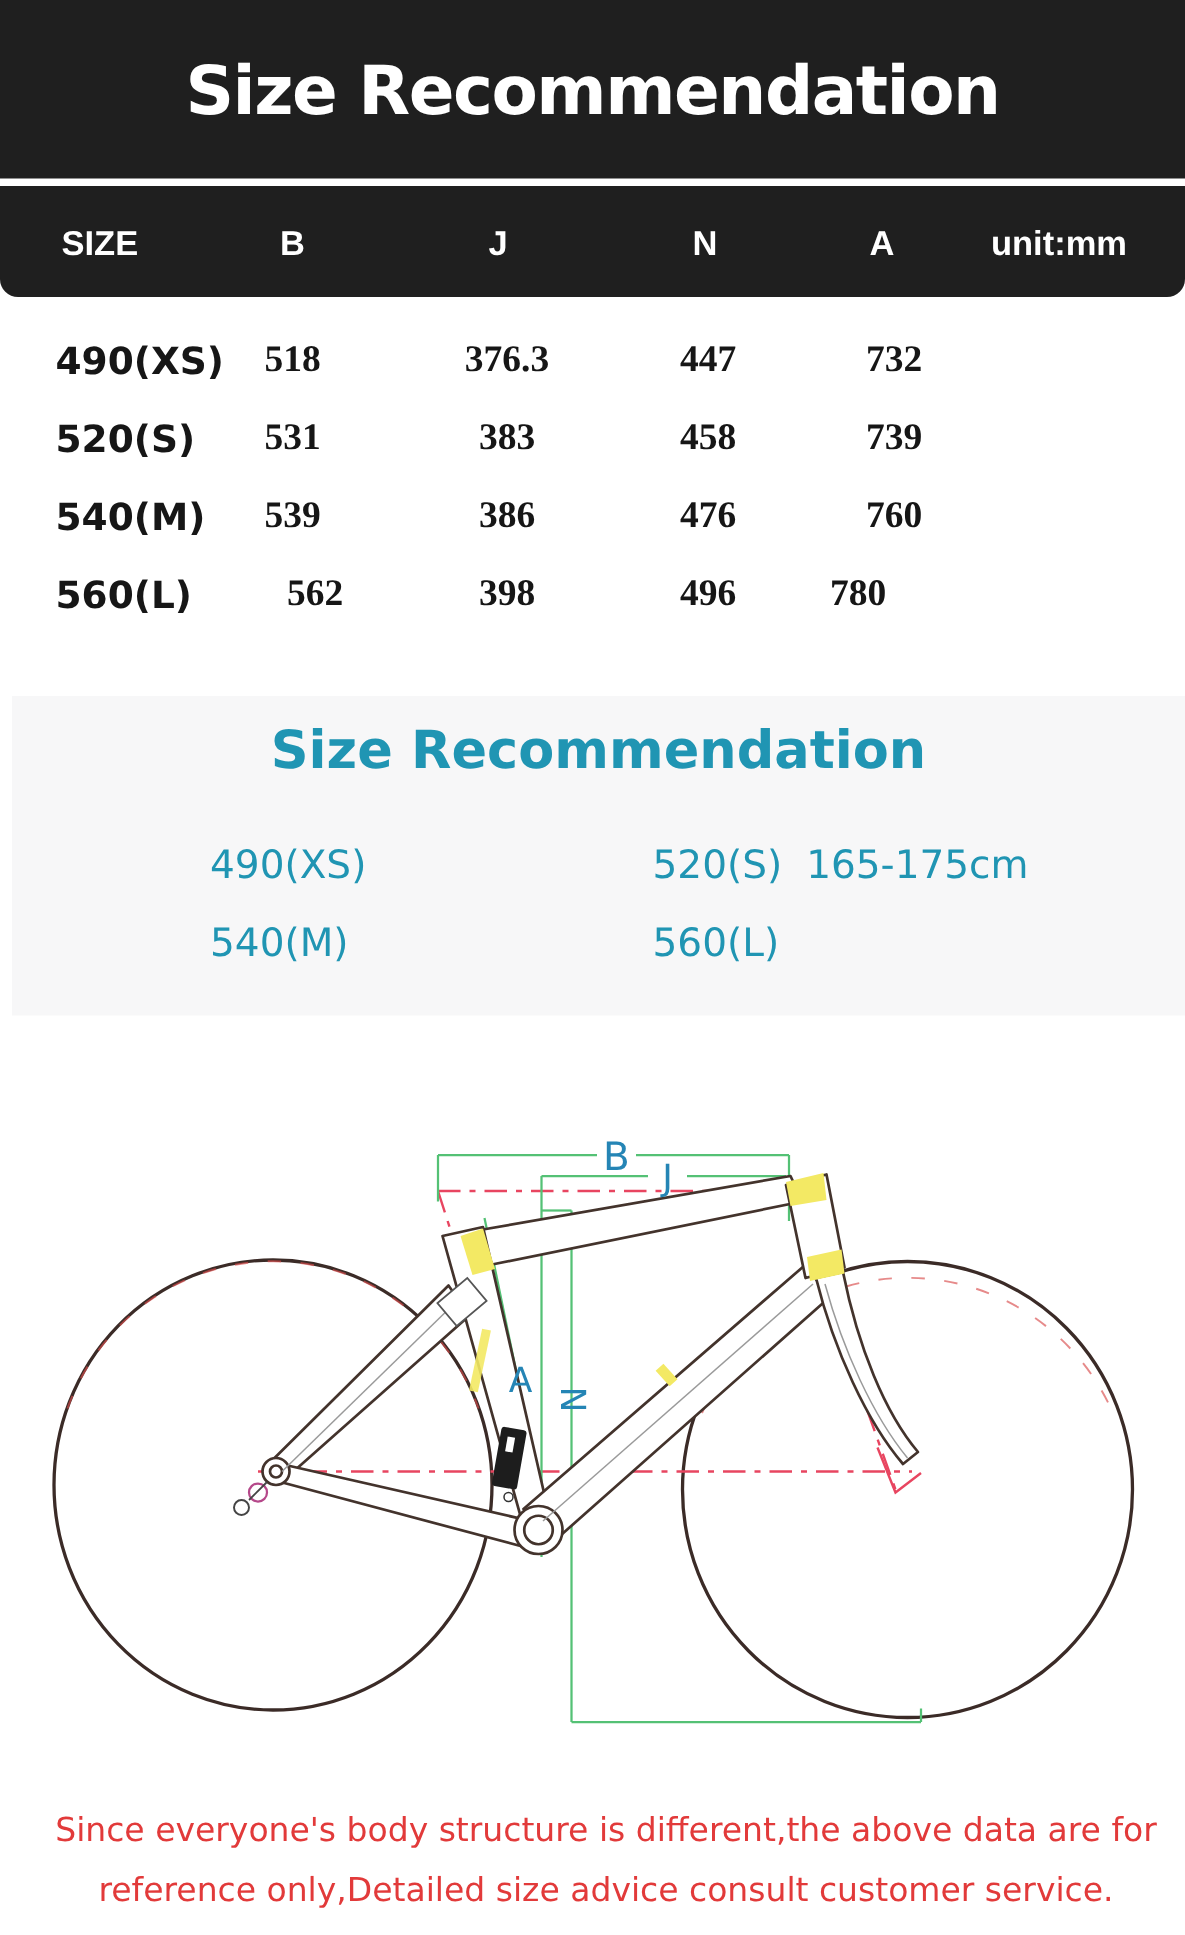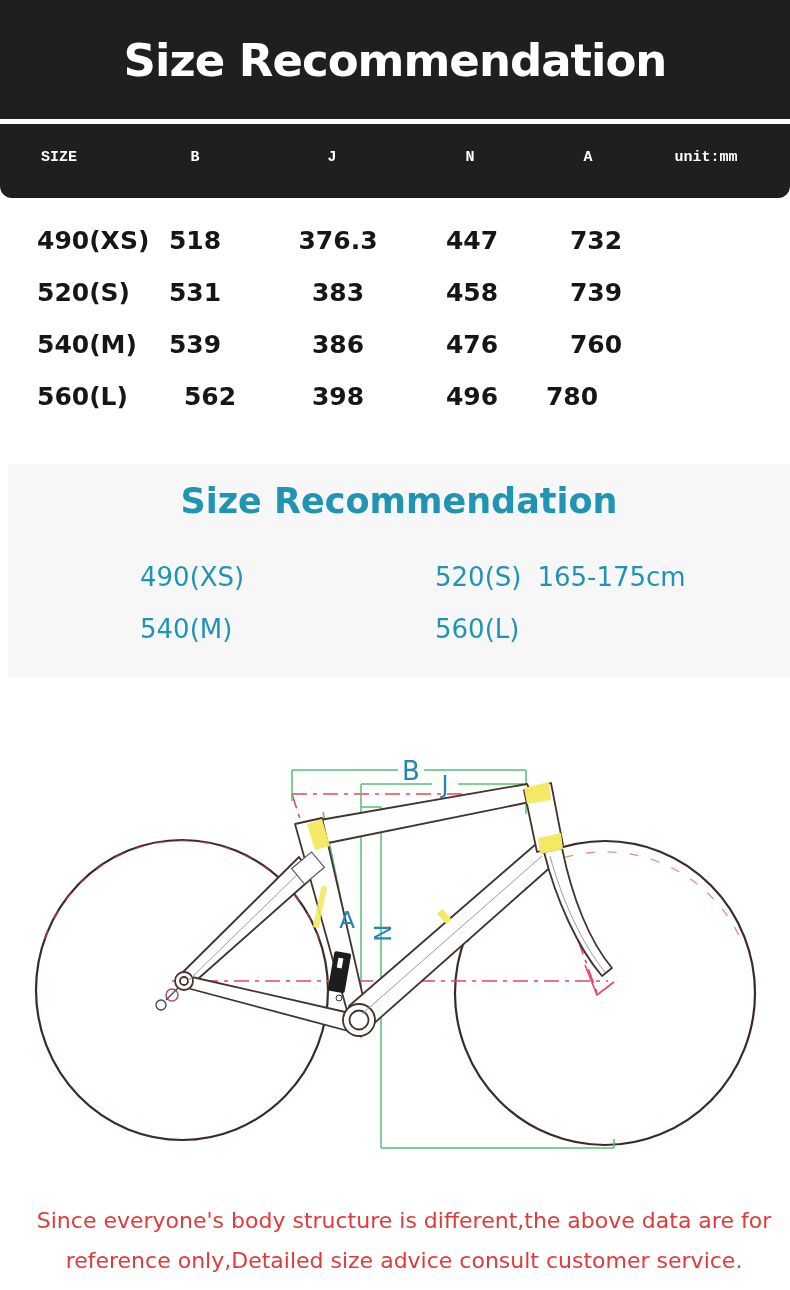--- a/index.html
+++ b/index.html
@@ -6,28 +6,28 @@
   .page{position:relative;width:790px;height:1290px;background:#ffffff;overflow:hidden;
         font-family:"Liberation Sans",sans-serif;padding-left:18px;}
 
   
   .hdr{position:absolute;top:0;left:0;width:790px;height:198px;background:#1f1f1f;
        border-radius:0 0 12px 12px;}
   .hdr-title{position:absolute;top:34px;left:0;width:100%;text-align:center;color:#ffffff;
        font-family:"DejaVu Sans","Liberation Sans",sans-serif;font-size:45px;font-weight:bold;letter-spacing:-1px;}
   .hdr-rule{position:absolute;top:119px;left:0;width:100%;height:5px;background:#ffffff;}
   .colhead{position:absolute;top:149px;transform:translateX(-50%);color:#ffffff;
-       font-size:15px;font-weight:bold;font-family:Liberation Mono, monospace;}
+       font-size:23px;font-weight:bold;font-family:Liberation Sans, sans-serif;}
   .colhead.szc{transform:none;}
 
   
   .trow{position:absolute;left:0;width:100%;height:34px;
         font-family:"DejaVu Sans","Liberation Sans",sans-serif;font-size:25px;font-weight:bold;color:#161616;}
   .trow .szcell{position:absolute;left:37px;}
-  .trow .vcell{position:absolute;transform:translateX(-50%);}
+  .trow .vcell{position:absolute;transform:translateX(-50%);font-family:Liberation Serif, serif;}
 
   
   .panel{position:absolute;top:464px;left:8px;width:782px;height:213px;background:#f7f7f8;}
   .panel-title{position:absolute;top:17px;left:0;width:100%;text-align:center;color:#2095b3;
        font-family:"DejaVu Sans","Liberation Sans",sans-serif;font-size:35px;font-weight:bold;}
   .rec-item{position:absolute;display:flex;gap:16px;color:#2095b3;white-space:nowrap;
        font-family:"DejaVu Sans","Liberation Sans",sans-serif;font-size:26px;}
   .rec-r1{top:98px;}  .rec-r2{top:150px;}
   .rec-left{left:132px;} .rec-right{left:427px;}
 

